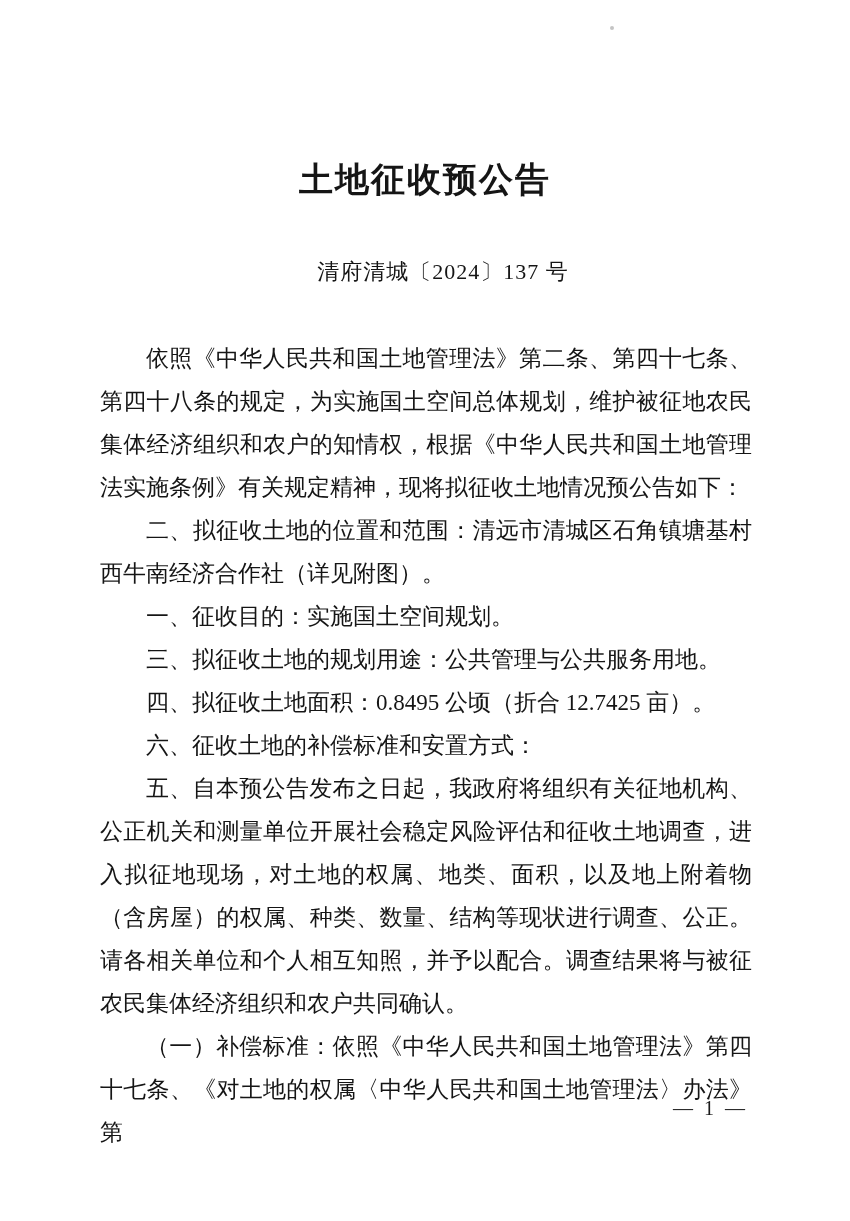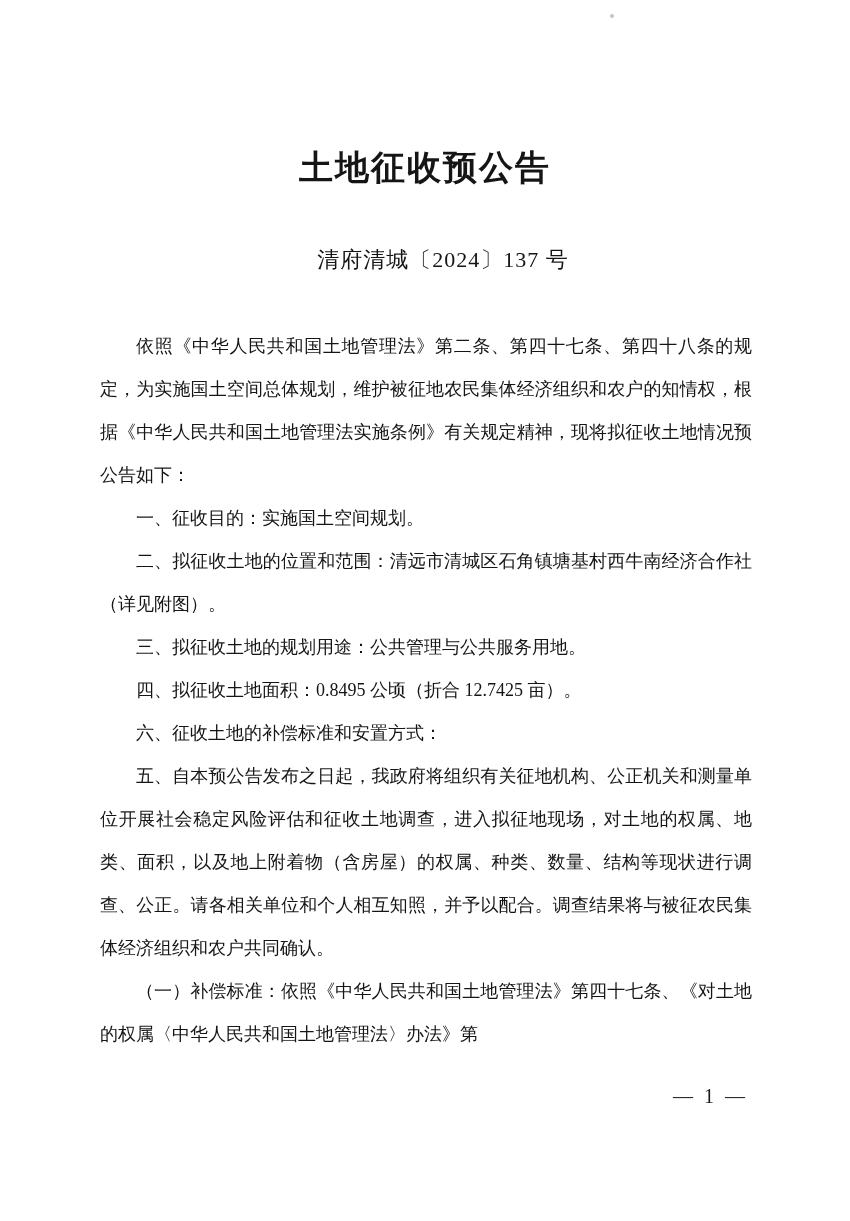--- a/index.html
+++ b/index.html
@@ -4,21 +4,21 @@
 <style>
   html, body {
     margin: 0;
     padding: 0;
     background: #ffffff;
   }
   .page {
     position: relative;
     width: 850px;
     height: 1170px;
-    margin: 0 auto;
+    margin: 12px auto;
     background: #ffffff;
     color: #151515;
     font-family: "Liberation Serif", "DejaVu Serif", serif;
     overflow: hidden;
   }
   .doc-title {
     margin: 0;
     padding-top: 148px;
     text-align: center;
     font-size: 34px;
@@ -28,21 +28,21 @@
   }
   .doc-number {
     margin-top: 56px;
     text-align: center;
     font-size: 22px;
     letter-spacing: 1px;
     padding-left: 36px;
   }
   .doc-body {
     margin: 50px 98px 0 100px;
-    font-size: 18px;
+    font-size: 23px;
     line-height: 43px;
     text-align: justify;
     text-justify: inter-ideograph;
   }
   .doc-body p {
     margin: 0;
     text-indent: 2em;
     word-break: break-all;
   }
   .page-number {
@@ -69,22 +69,22 @@
 <div class="page">
 
   <div class="scan-speck"></div>
 
   <h1 class="doc-title">土地征收预公告</h1>
 
   <div class="doc-number">清府清城〔2024〕137 号</div>
 
   <div class="doc-body">
     <p>依照《中华人民共和国土地管理法》第二条、第四十七条、第四十八条的规定，为实施国土空间总体规划，维护被征地农民集体经济组织和农户的知情权，根据《中华人民共和国土地管理法实施条例》有关规定精神，现将拟征收土地情况预公告如下：</p>
+    <p>二、拟征收土地的位置和范围：清远市清城区石角镇塘基村西牛南经济合作社（详见附图）。</p>
     <p>一、征收目的：实施国土空间规划。</p>
-    <p>二、拟征收土地的位置和范围：清远市清城区石角镇塘基村西牛南经济合作社（详见附图）。</p>
     <p>三、拟征收土地的规划用途：公共管理与公共服务用地。</p>
     <p>四、拟征收土地面积：0.8495 公顷（折合 12.7425 亩）。</p>
     <p>六、征收土地的补偿标准和安置方式：</p>
     <p>五、自本预公告发布之日起，我政府将组织有关征地机构、公正机关和测量单位开展社会稳定风险评估和征收土地调查，进入拟征地现场，对土地的权属、地类、面积，以及地上附着物（含房屋）的权属、种类、数量、结构等现状进行调查、公正。请各相关单位和个人相互知照，并予以配合。调查结果将与被征农民集体经济组织和农户共同确认。</p>
     <p>（一）补偿标准：依照《中华人民共和国土地管理法》第四十七条、《对土地的权属〈中华人民共和国土地管理法〉办法》第</p>
   </div>
 
   <div class="page-number">— 1 —</div>
 
 </div>

